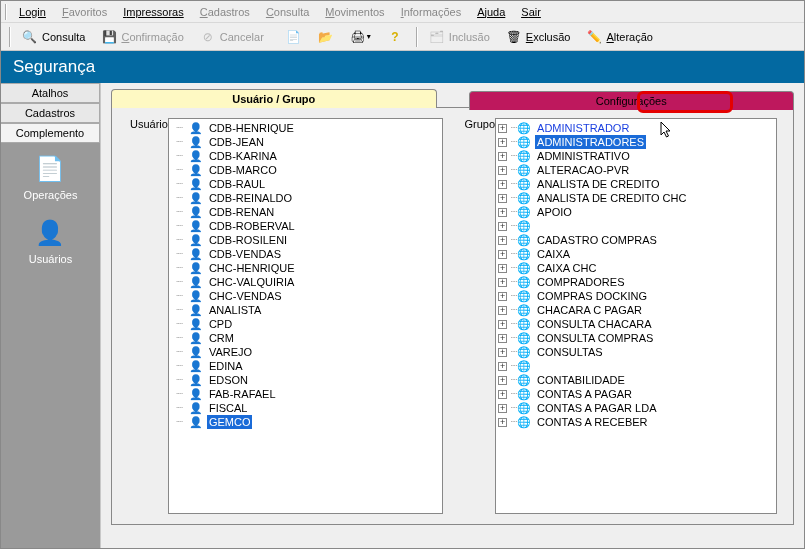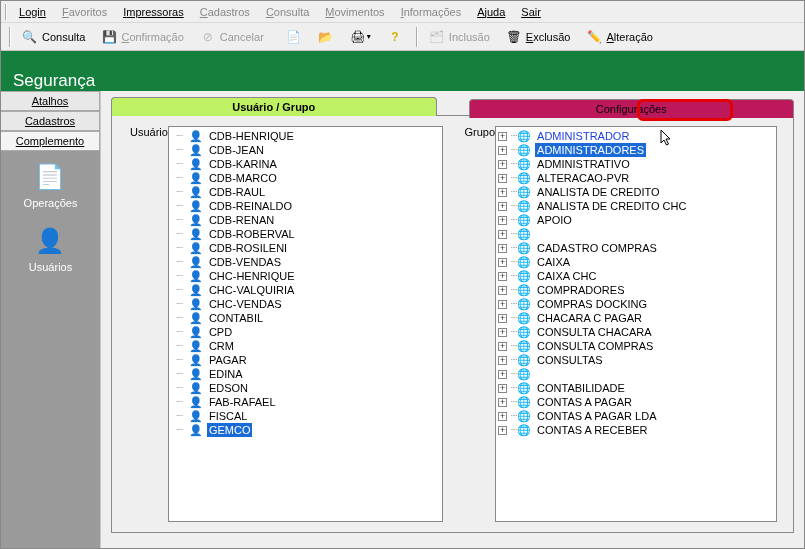--- a/index.html
+++ b/index.html
@@ -68,26 +68,26 @@
   .ticon {
     width: 16px; height: 16px;
     display: inline-flex;
     align-items: center;
     justify-content: center;
     font-size: 12px;
   }
 
   
   .header-strip {
-    background: #15803d;
+    background: #0369a1;
     color: #fff;
     display: flex;
-    align-items: flex-start;
+    align-items: center;
     justify-content: space-between;
-    padding: 20px 12px;
+    padding: 12px 12px;
     height: 32px;
   }
   .header-strip .title { font-size: 17px; font-weight: normal; }
   .brand {
     display: flex;
     align-items: center;
     color: #fff;
     font-weight: bold;
     font-size: 16px;
     letter-spacing: 0.5px;
@@ -117,21 +117,20 @@
     display: flex;
     flex-direction: column;
   }
   .sidebar-tab {
     text-align: center;
     padding: 3px 2px;
     border: 1px solid #aaa;
     border-left: none;
     background: #e8e8e8;
     font-size: 11px;
-    text-decoration: underline;
   }
   .sidebar-tab.active {
     background: #f4f4f4;
   }
   .sidebar-body {
     background: #9a9a9a;
     height: calc(100% - 60px);
     padding-top: 10px;
   }
   .side-item {
@@ -170,21 +169,21 @@
     border-radius: 4px 4px 0 0;
     padding: 3px 0;
     text-align: center;
     background: #efefef;
     flex: 1;
     position: relative;
     cursor: pointer;
     font-size: 11px;
   }
   .tab.active {
-    background: #bef264;
+    background: #fef9c3;
     font-weight: bold;
     z-index: 3;
   }
   .tab.inactive {
     background: #be185d;
     top: 2px;
     margin-left: 32px;
   }
   .highlight-box {
     position: absolute;
@@ -452,36 +451,36 @@
               <span class="nodelabel">CHC-VALQUIRIA</span>
             </div>
             <div class="tree-row">
               <span class="connector">┈</span>
               <span class="nodeicon">👤</span>
               <span class="nodelabel">CHC-VENDAS</span>
             </div>
             <div class="tree-row">
               <span class="connector">┈</span>
               <span class="nodeicon">👤</span>
-              <span class="nodelabel">CONTABIL</span>
+              <span class="nodelabel">ANALISTA</span>
             </div>
             <div class="tree-row">
               <span class="connector">┈</span>
               <span class="nodeicon">👤</span>
               <span class="nodelabel">CPD</span>
             </div>
             <div class="tree-row">
               <span class="connector">┈</span>
               <span class="nodeicon">👤</span>
               <span class="nodelabel">CRM</span>
             </div>
             <div class="tree-row">
               <span class="connector">┈</span>
               <span class="nodeicon">👤</span>
-              <span class="nodelabel">PAGAR</span>
+              <span class="nodelabel">VAREJO</span>
             </div>
             <div class="tree-row">
               <span class="connector">┈</span>
               <span class="nodeicon">👤</span>
               <span class="nodelabel">EDINA</span>
             </div>
             <div class="tree-row">
               <span class="connector">┈</span>
               <span class="nodeicon">👤</span>
               <span class="nodelabel">EDSON</span>

